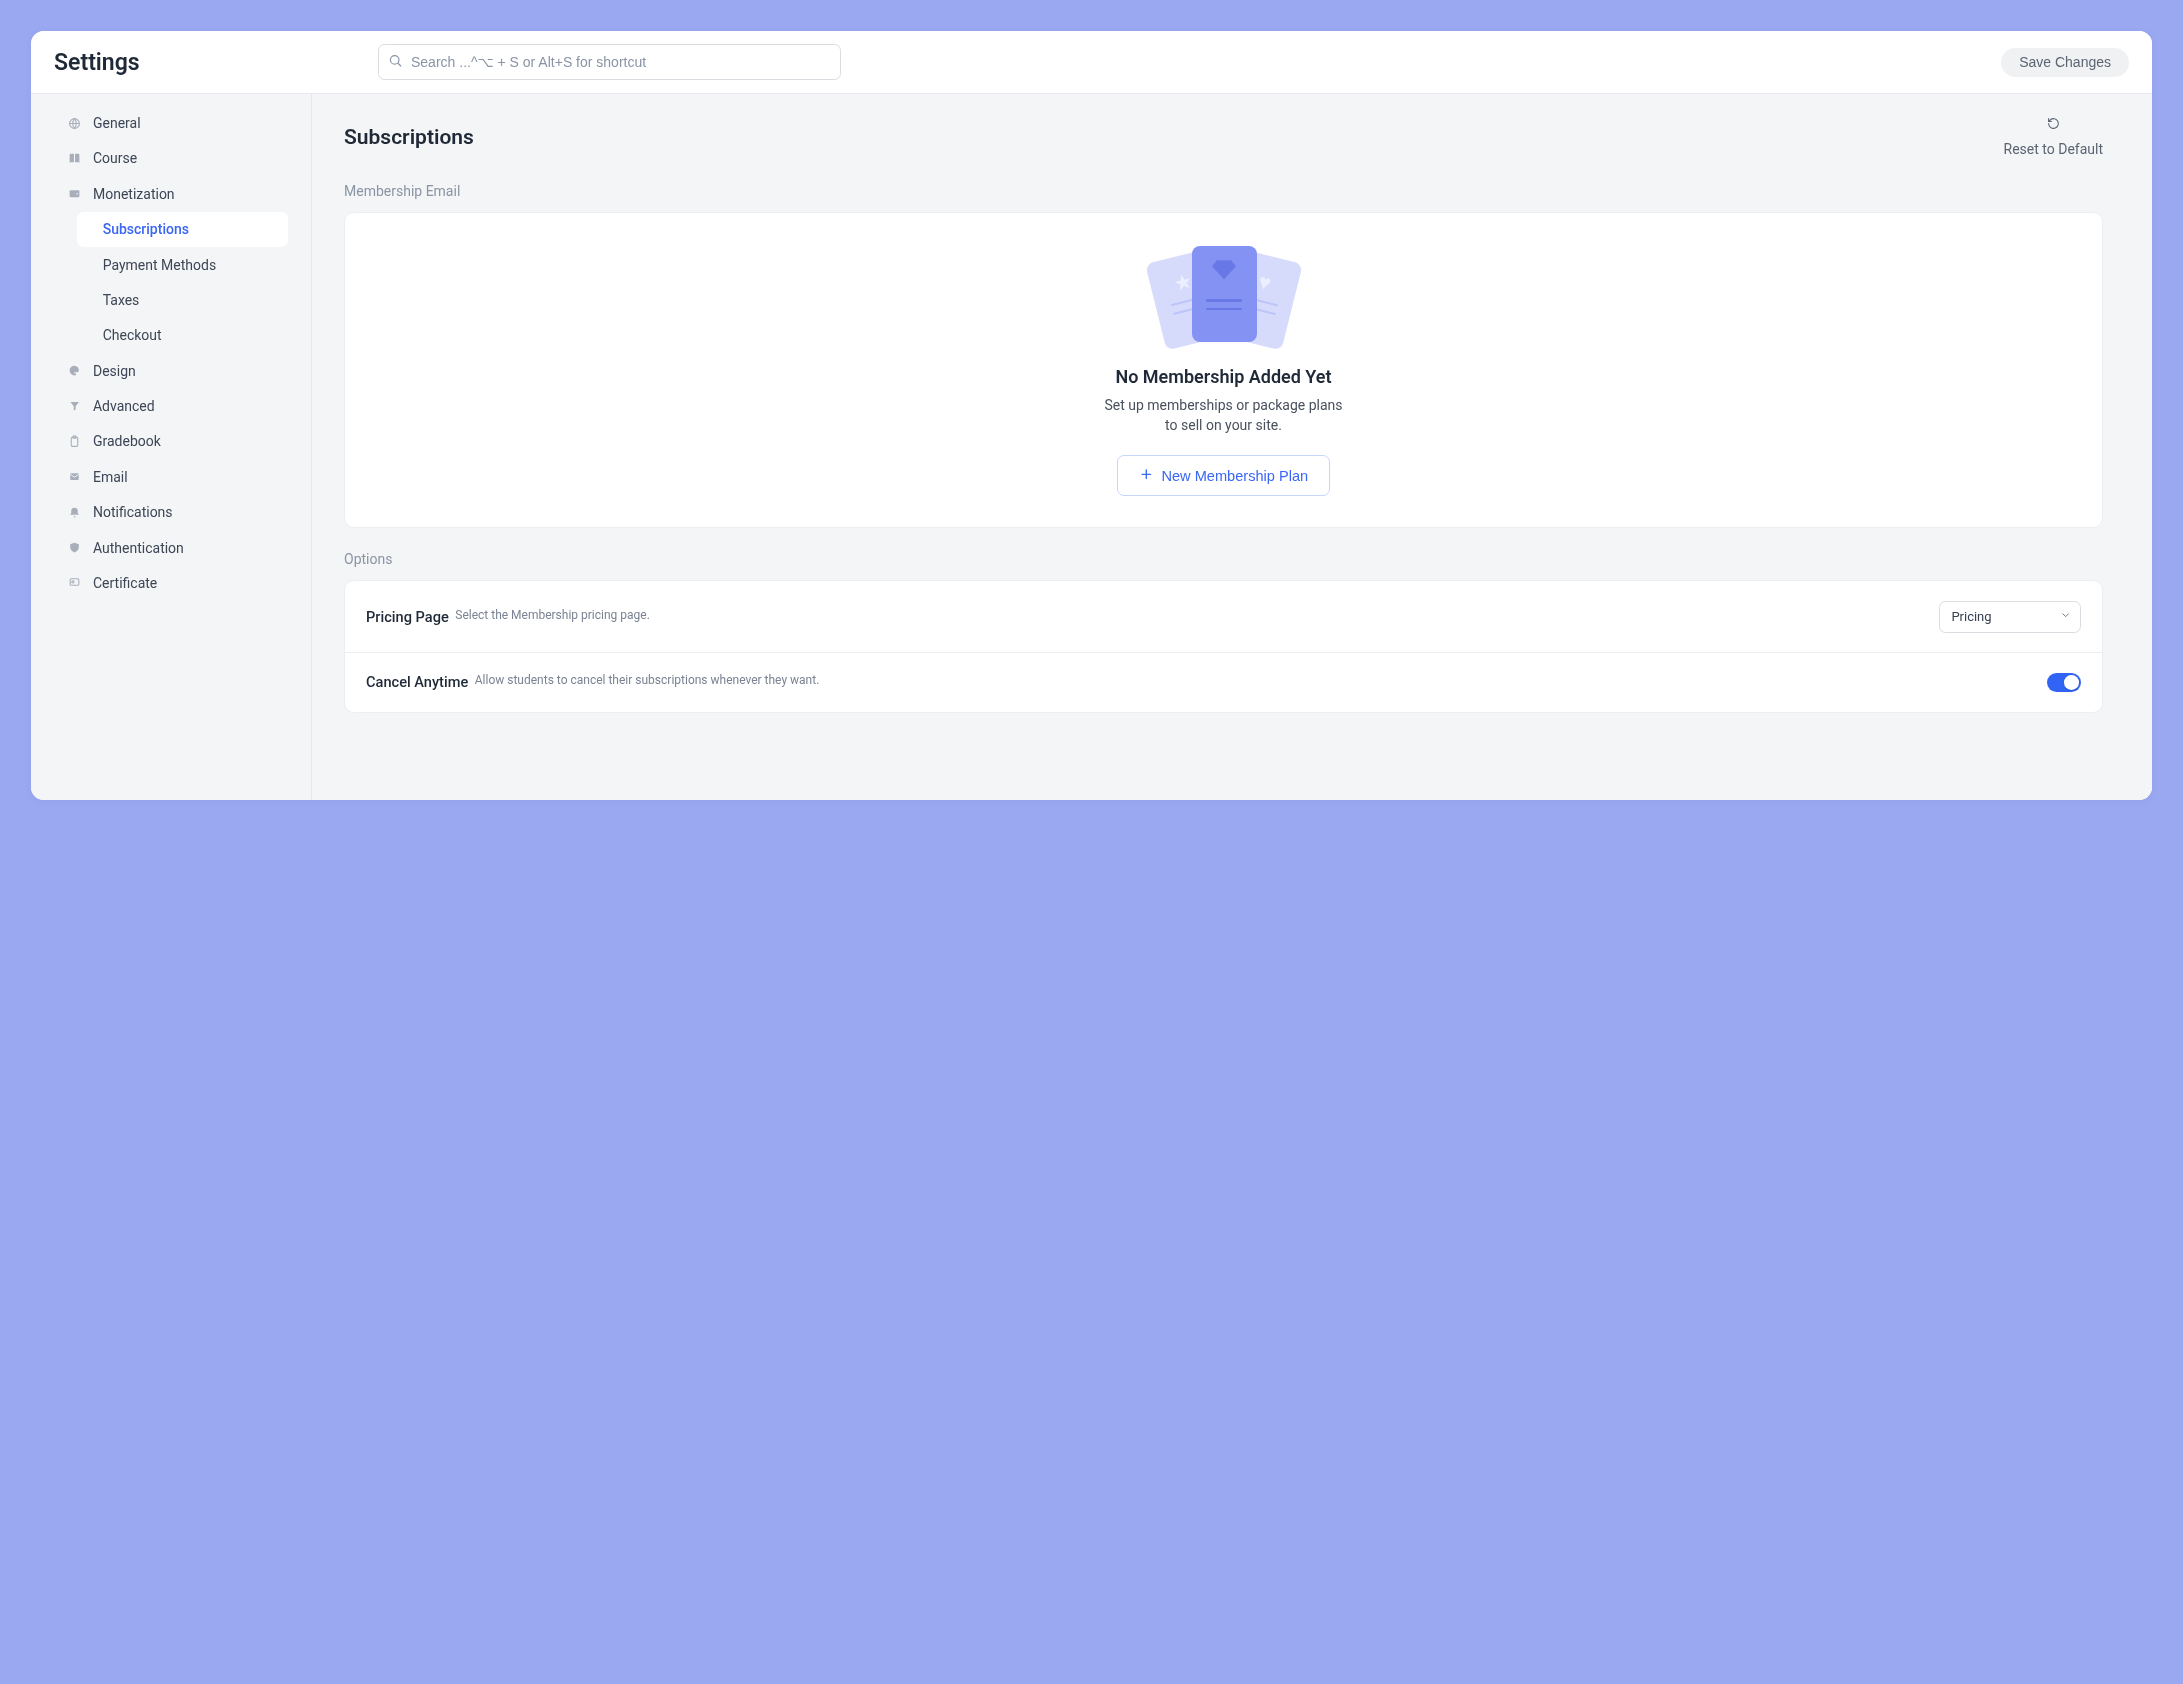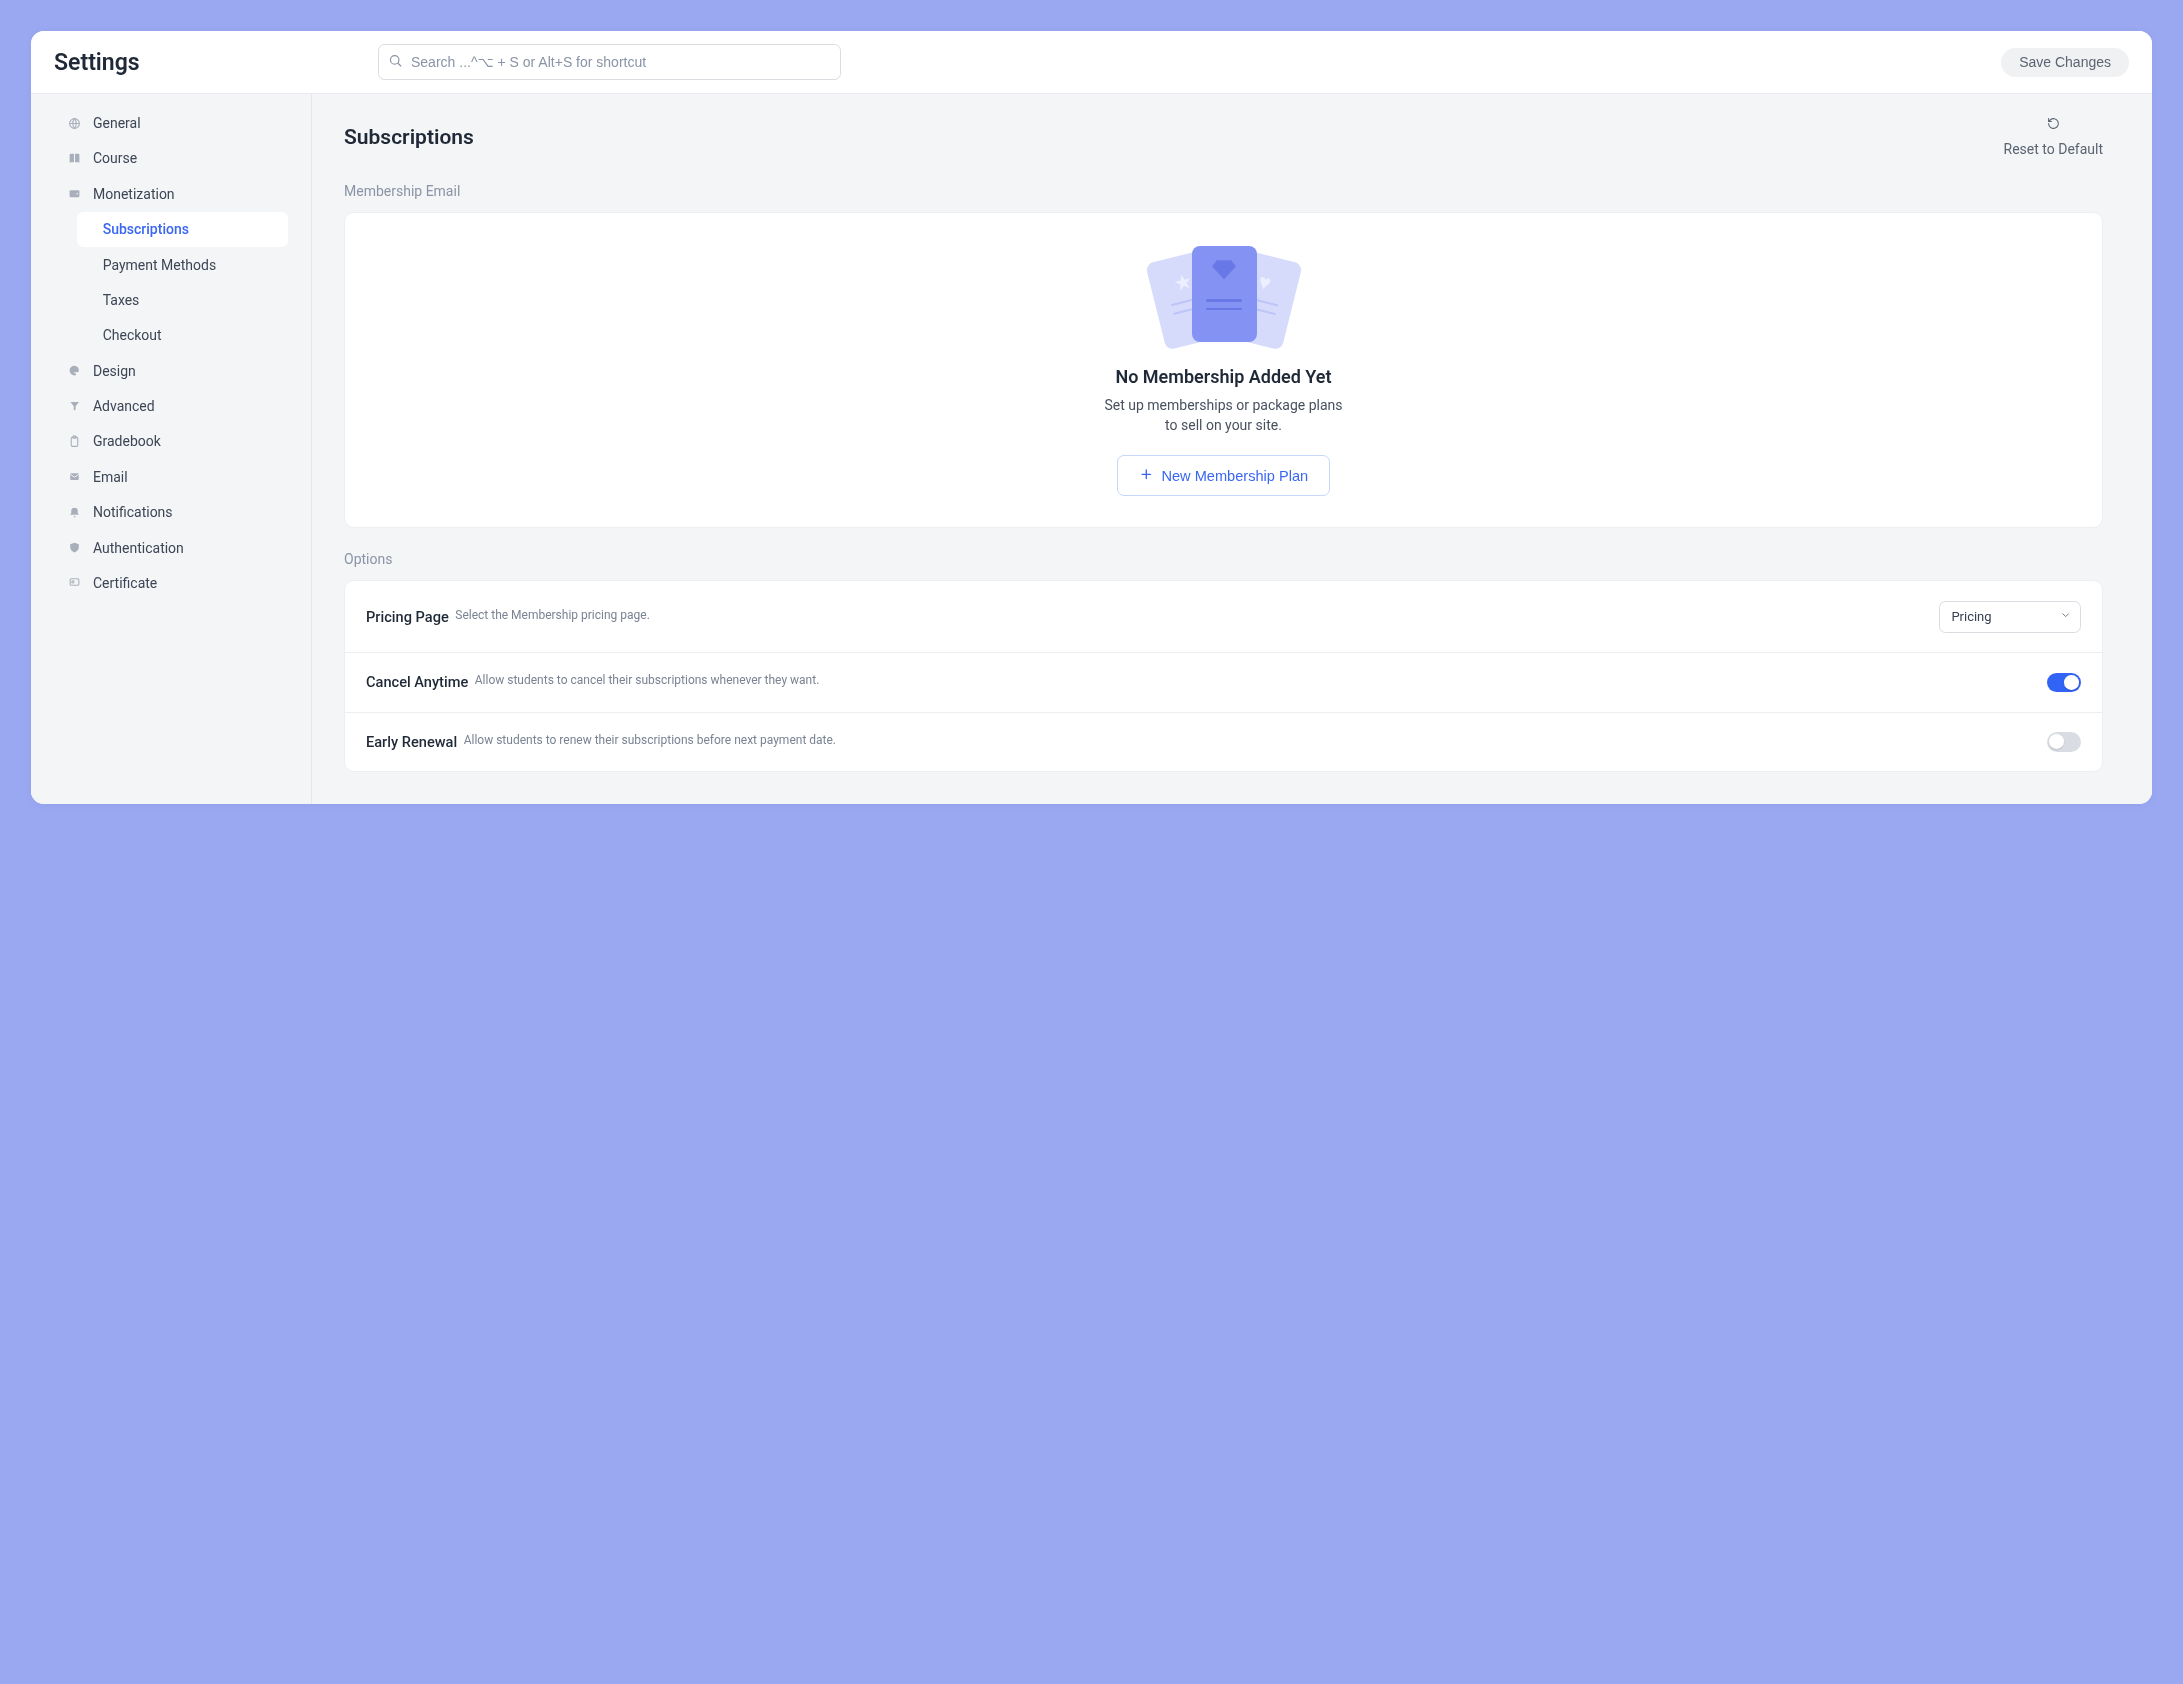--- a/index.html
+++ b/index.html
@@ -541,27 +541,18 @@
           </div>
           <div class="option-row">
             <div class="option-text">
               <div class="option-title">Cancel Anytime</div>
               <div class="option-desc">Allow students to cancel their subscriptions whenever they want.</div>
             </div>
             <div class="toggle on">
               <div class="knob"></div>
             </div>
           </div>
-          <div class="option-row">
-            <div class="option-text">
-              <div class="option-title">Early Renewal</div>
-              <div class="option-desc">Allow students to renew their subscriptions before next payment date.</div>
-            </div>
-            <div class="toggle off">
-              <div class="knob"></div>
-            </div>
-          </div>
         </div>
 
     </main>
   </div>
 </div>
 
 
 </body></html>

